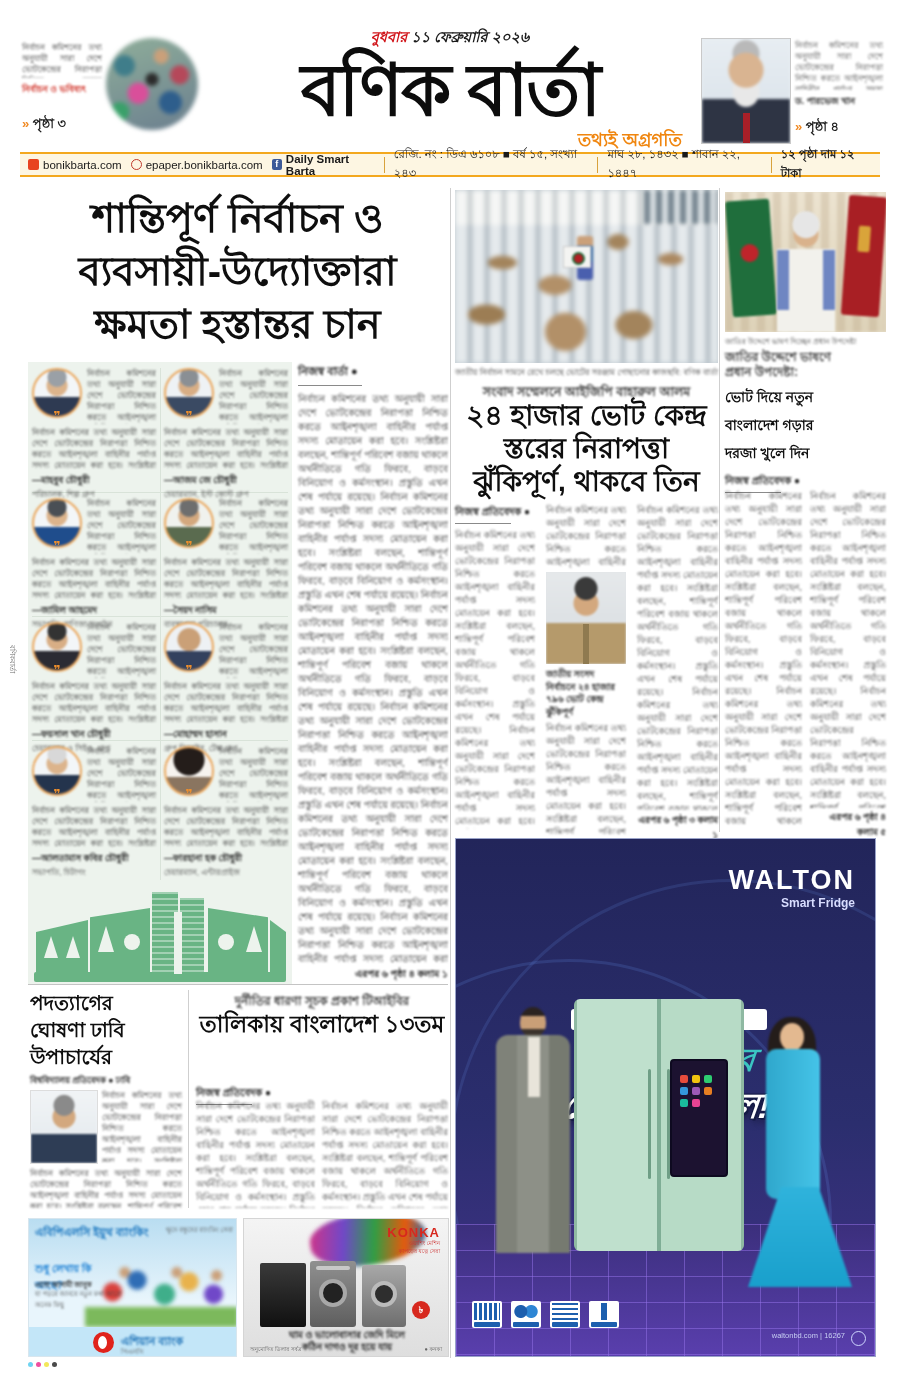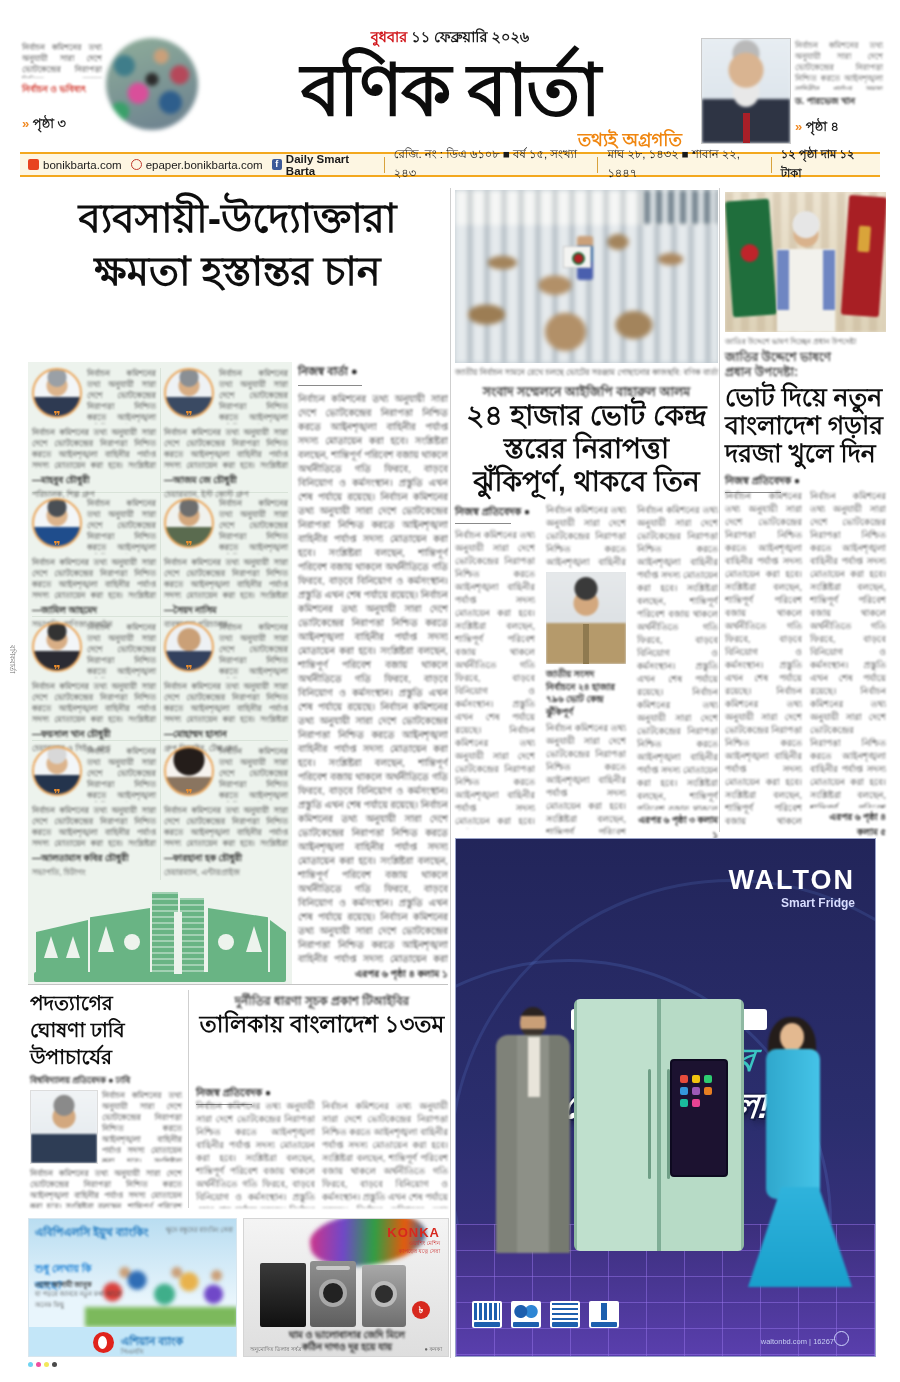--- a/index.html
+++ b/index.html
@@ -54,21 +54,21 @@
     <div class="abs b2" style="left:86px;top:2px;width:92px;height:92px;border-radius:50%;overflow:hidden;
          background:radial-gradient(circle at 20% 30%,#3f7d8a 0 10px,transparent 11px),radial-gradient(circle at 60% 20%,#caa07a 0 7px,transparent 8px),radial-gradient(circle at 80% 40%,#b5485a 0 9px,transparent 10px),radial-gradient(circle at 35% 60%,#d94f9a 0 10px,transparent 11px),radial-gradient(circle at 70% 70%,#2e5e8c 0 11px,transparent 12px),radial-gradient(circle at 15% 80%,#3aa06a 0 9px,transparent 10px),radial-gradient(circle at 50% 45%,#2b2b2b 0 6px,transparent 7px),linear-gradient(160deg,#8fae9a,#6b7f8f);"></div>
     <div class="abs fillSm b12" style="left:2px;top:6px;width:80px;height:36px;">নির্বাচন কমিশনের তথ্য অনুযায়ী সারা দেশে ভোটকেন্দ্রের নিরাপত্তা নিশ্চিত করতে আইনশৃঙ্খলা বাহিনীর পর্যাপ্ত সদস্য মোতায়েন করা হবে। সংশ্লিষ্টরা বলছেন, শান্তিপূর্ণ পরিবেশ বজায় থাকলে অর্থনীতিতে গতি ফিরবে, বাড়বে বিনিয়োগ ও কর্মসংস্থান। প্রস্তুতি এখন শেষ পর্যায়ে রয়েছে। </div>
     <div class="abs b1" style="left:2px;top:46px;width:84px;font-size:9px;font-weight:800;color:#d1342a;">নির্বাচন ও ভবিষ্যৎ</div>
     <div class="abs" style="left:2px;top:78px;width:90px;font-size:13px;font-weight:800;">
       <span style="color:#f08a24;">»</span>
       <span>পৃষ্ঠা ৩</span>
     </div>
   </div>
 
-  <div class="abs ctr" style="left:220px;top:26px;width:460px;height:20px;font-size:14.5px;font-weight:700;">
+  <div class="abs ctr" style="left:220px;top:26px;width:460px;height:20px;font-size:14.5px;font-weight:700;font-style:italic;">
     <span style="color:#d1161b;">বুধবার</span><span> ১১ ফেব্রুয়ারি ২০২৬</span>
   </div>
   <div class="abs ctr" style="left:200px;top:40px;width:500px;height:100px;font-size:72px;font-weight:900;color:#0c0c0c;letter-spacing:-2px;line-height:100px;overflow:hidden;">বণিক বার্তা</div>
   <div class="abs" style="left:540px;top:126px;width:142px;height:22px;text-align:right;font-size:18px;font-weight:800;color:#f0860f;">তথ্যই অগ্রগতি</div>
 
   <div class="abs" style="left:701px;top:38px;width:88px;height:104px;border:1px solid #c9c9c9;overflow:hidden;
        background:linear-gradient(180deg,#e7edf2 0 100%);">
     <div class="abs b15" style="left:0;top:0;width:88px;height:104px;
          background:radial-gradient(circle at 50% 30%,#d9b491 0 17px,transparent 18px),radial-gradient(circle at 50% 14%,#b9b9b9 0 13px,transparent 14px),radial-gradient(ellipse at 50% 50%,#e8e8e8 0 13px,transparent 14px),linear-gradient(180deg,transparent 0 58%,#2e3444 58%),linear-gradient(180deg,#e7edf2,#d7e0e8);"></div>
     <div class="abs" style="left:41px;top:74px;width:7px;height:30px;background:#a81f28;"></div>
@@ -102,20 +102,21 @@
     <span style="width:1px;height:16px;background:#d8a23c;"></span>
     <span style="font-weight:800;">১২ পৃষ্ঠা দাম ১২ টাকা</span>
   </div>
 
   <div class="abs vrule" style="left:450px;top:188px;height:1170px;"></div>
   <div class="abs vrule" style="left:719px;top:188px;height:644px;"></div>
 
   <div class="abs b06" style="left:4px;top:645px;width:14px;height:70px;writing-mode:vertical-rl;font-size:7px;color:#666;">বণিকবার্তা</div>
 
   <div class="abs hl ctr" style="left:30px;top:192px;width:415px;height:162px;font-size:40px;line-height:53px;">
+    <div>শান্তিপূর্ণ নির্বাচন ও</div>
     <div>ব্যবসায়ী-উদ্যোক্তারা</div>
     <div>ক্ষমতা হস্তান্তর চান</div>
   </div>
 
   <div id="qpanel" class="abs" style="left:28px;top:362px;width:264px;height:622px;">
     <div class="abs vrule" style="left:132px;top:6px;height:512px;background:#d9e3d9;"></div>
     <div class="abs hrule" style="left:4px;top:130px;width:256px;background:#d9e3d9;"></div>
     <div class="abs hrule" style="left:4px;top:254px;width:256px;background:#d9e3d9;"></div>
     <div class="abs hrule" style="left:4px;top:378px;width:256px;background:#d9e3d9;"></div>
 
@@ -306,21 +307,21 @@
     <div class="abs b12" style="left:52px;top:18px;width:58px;height:122px;
       background:radial-gradient(circle at 50% 12%,#e6e6e6 0 13px,transparent 14px),radial-gradient(circle at 50% 20%,#d9b28c 0 12px,transparent 13px),linear-gradient(180deg,transparent 0 32%,#f2f1ec 32% 100%);"></div>
     <div class="abs b12" style="left:52px;top:58px;width:12px;height:60px;background:#6f86c2;"></div>
     <div class="abs b12" style="left:98px;top:58px;width:12px;height:60px;background:#6f86c2;"></div>
   </div>
   <div class="abs b1" style="left:725px;top:336px;width:161px;font-size:7.5px;color:#444;">জাতির উদ্দেশে ভাষণ দিচ্ছেন প্রধান উপদেষ্টা</div>
   <div class="abs kick b08" style="left:725px;top:350px;width:161px;font-size:12px;line-height:15px;">
     <div>জাতির উদ্দেশে ভাষণে</div>
     <div>প্রধান উপদেষ্টা:</div>
   </div>
-  <div class="abs hl" style="left:725px;top:383px;width:161px;font-size:25px;line-height:28px;">
+  <div class="abs hl" style="left:725px;top:383px;width:161px;font-size:14px;line-height:28px;">
     <div>ভোট দিয়ে নতুন</div>
     <div>বাংলাদেশ গড়ার</div>
     <div>দরজা খুলে দিন</div>
   </div>
   <div class="abs" style="left:725px;top:470px;width:161px;">
     <span class="byl b08" style="font-size:10px;">নিজস্ব প্রতিবেদক ●</span>
     <div style="width:56px;height:1px;background:#8a8a8a;margin-top:2px;"></div>
   </div>
   <div class="abs fillSm b12" style="left:725px;top:490px;width:77px;height:336px;font-size:9px;line-height:13px;">নির্বাচন কমিশনের তথ্য অনুযায়ী সারা দেশে ভোটকেন্দ্রের নিরাপত্তা নিশ্চিত করতে আইনশৃঙ্খলা বাহিনীর পর্যাপ্ত সদস্য মোতায়েন করা হবে। সংশ্লিষ্টরা বলছেন, শান্তিপূর্ণ পরিবেশ বজায় থাকলে অর্থনীতিতে গতি ফিরবে, বাড়বে বিনিয়োগ ও কর্মসংস্থান। প্রস্তুতি এখন শেষ পর্যায়ে রয়েছে। নির্বাচন কমিশনের তথ্য অনুযায়ী সারা দেশে ভোটকেন্দ্রের নিরাপত্তা নিশ্চিত করতে আইনশৃঙ্খলা বাহিনীর পর্যাপ্ত সদস্য মোতায়েন করা হবে। সংশ্লিষ্টরা বলছেন, শান্তিপূর্ণ পরিবেশ বজায় থাকলে অর্থনীতিতে গতি ফিরবে, বাড়বে বিনিয়োগ ও কর্মসংস্থান। প্রস্তুতি এখন শেষ পর্যায়ে রয়েছে। নির্বাচন কমিশনের তথ্য অনুযায়ী সারা দেশে ভোটকেন্দ্রের নিরাপত্তা নিশ্চিত করতে আইনশৃঙ্খলা বাহিনীর পর্যাপ্ত সদস্য মোতায়েন করা হবে। সংশ্লিষ্টরা বলছেন, শান্তিপূর্ণ পরিবেশ বজায় থাকলে অর্থনীতিতে গতি ফিরবে, বাড়বে বিনিয়োগ ও কর্মসংস্থান। প্রস্তুতি এখন শেষ পর্যায়ে রয়েছে। নির্বাচন কমিশনের তথ্য অনুযায়ী সারা দেশে ভোটকেন্দ্রের নিরাপত্তা নিশ্চিত করতে আইনশৃঙ্খলা বাহিনীর পর্যাপ্ত সদস্য মোতায়েন করা হবে। সংশ্লিষ্টরা বলছেন, শান্তিপূর্ণ পরিবেশ বজায় থাকলে অর্থনীতিতে গতি ফিরবে, বাড়বে বিনিয়োগ ও কর্মসংস্থান। প্রস্তুতি এখন শেষ পর্যায়ে রয়েছে। নির্বাচন কমিশনের তথ্য অনুযায়ী সারা দেশে ভোটকেন্দ্রের নিরাপত্তা নিশ্চিত করতে আইনশৃঙ্খলা বাহিনীর পর্যাপ্ত সদস্য মোতায়েন করা হবে। সংশ্লিষ্টরা বলছেন, শান্তিপূর্ণ পরিবেশ বজায় থাকলে অর্থনীতিতে গতি ফিরবে, বাড়বে বিনিয়োগ ও কর্মসংস্থান। প্রস্তুতি এখন শেষ পর্যায়ে রয়েছে। নির্বাচন কমিশনের তথ্য অনুযায়ী সারা দেশে ভোটকেন্দ্রের নিরাপত্তা নিশ্চিত করতে আইনশৃঙ্খলা বাহিনীর পর্যাপ্ত সদস্য মোতায়েন করা হবে। সংশ্লিষ্টরা বলছেন, শান্তিপূর্ণ পরিবেশ বজায় থাকলে অর্থনীতিতে গতি ফিরবে, বাড়বে বিনিয়োগ ও কর্মসংস্থান। প্রস্তুতি এখন শেষ পর্যায়ে রয়েছে। নির্বাচন কমিশনের তথ্য অনুযায়ী সারা দেশে ভোটকেন্দ্রের নিরাপত্তা নিশ্চিত করতে আইনশৃঙ্খলা বাহিনীর পর্যাপ্ত সদস্য মোতায়েন করা হবে। সংশ্লিষ্টরা বলছেন, শান্তিপূর্ণ পরিবেশ বজায় থাকলে অর্থনীতিতে গতি ফিরবে, বাড়বে বিনিয়োগ ও কর্মসংস্থান। প্রস্তুতি এখন শেষ পর্যায়ে রয়েছে। </div>
   <div class="abs" style="left:810px;top:490px;width:76px;height:340px;">
@@ -467,21 +468,21 @@
       <div class="badgebox">
           <div class="bt" style="background:repeating-linear-gradient(0deg,#1d5fae 0 2px,#fff 2px 5px);"></div>
           <div class="bb"></div>
         </div>
       <div class="badgebox">
           <div class="bt" style="background:linear-gradient(90deg,#fff 0 38%,#1d5fae 38% 62%,#fff 62%);"></div>
           <div class="bb"></div>
         </div>
     </div>
 
-    <div class="abs" style="right:26px;bottom:10px;display:flex;align-items:flex-end;">
+    <div class="abs" style="right:9px;bottom:10px;display:flex;align-items:flex-start;gap:6px;">
       <span class="b06" style="font-size:7.5px;color:#c6cdf2;">waltonbd.com | 16267</span>
       <span style="width:15px;height:15px;border:1.5px solid #cfd6ff;border-radius:50%;display:inline-block;box-sizing:border-box;"></span>
     </div>
   </div>
 
   <div class="abs" style="left:28px;top:1362px;display:flex;gap:3px;">
     <span style="width:5px;height:5px;border-radius:50%;background:#6fd4f2;display:inline-block;"></span>
     <span style="width:5px;height:5px;border-radius:50%;background:#ee4fa0;display:inline-block;"></span>
     <span style="width:5px;height:5px;border-radius:50%;background:#f3e75a;display:inline-block;"></span>
     <span style="width:5px;height:5px;border-radius:50%;background:#4a4a4a;display:inline-block;"></span>

